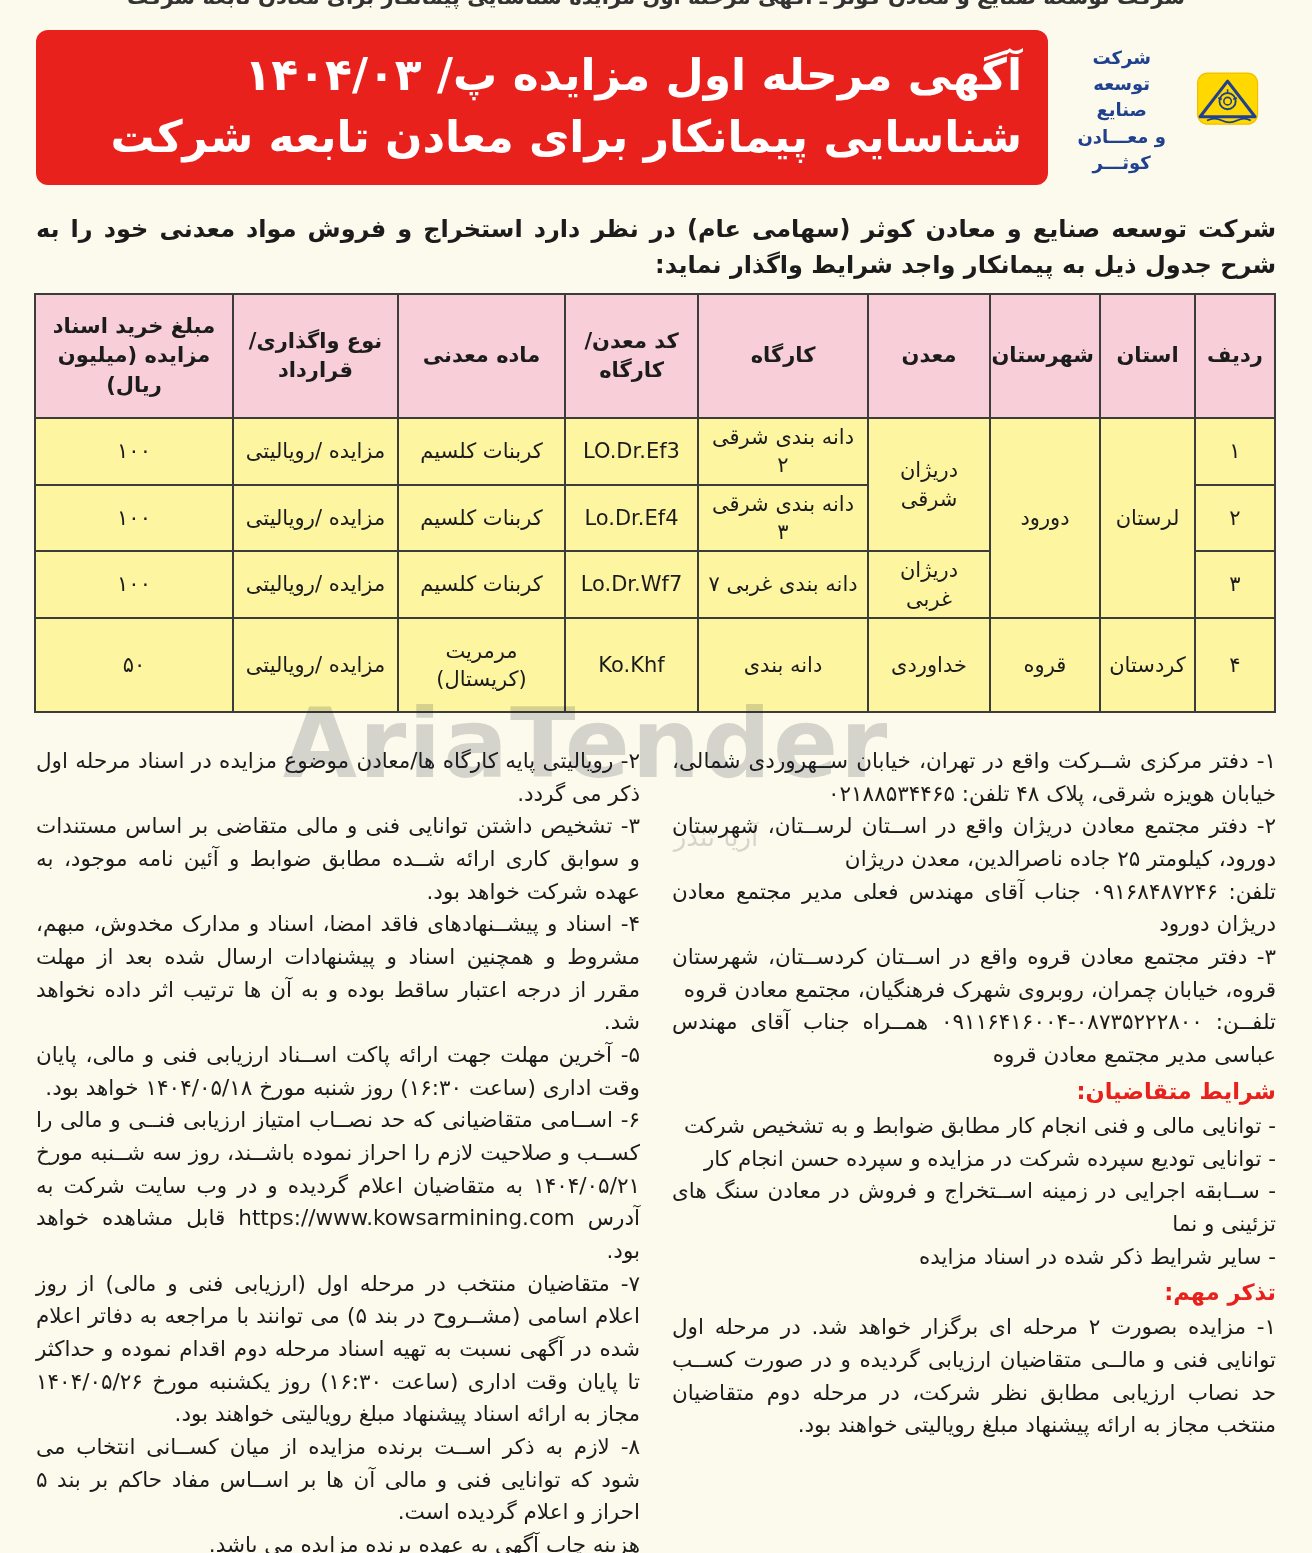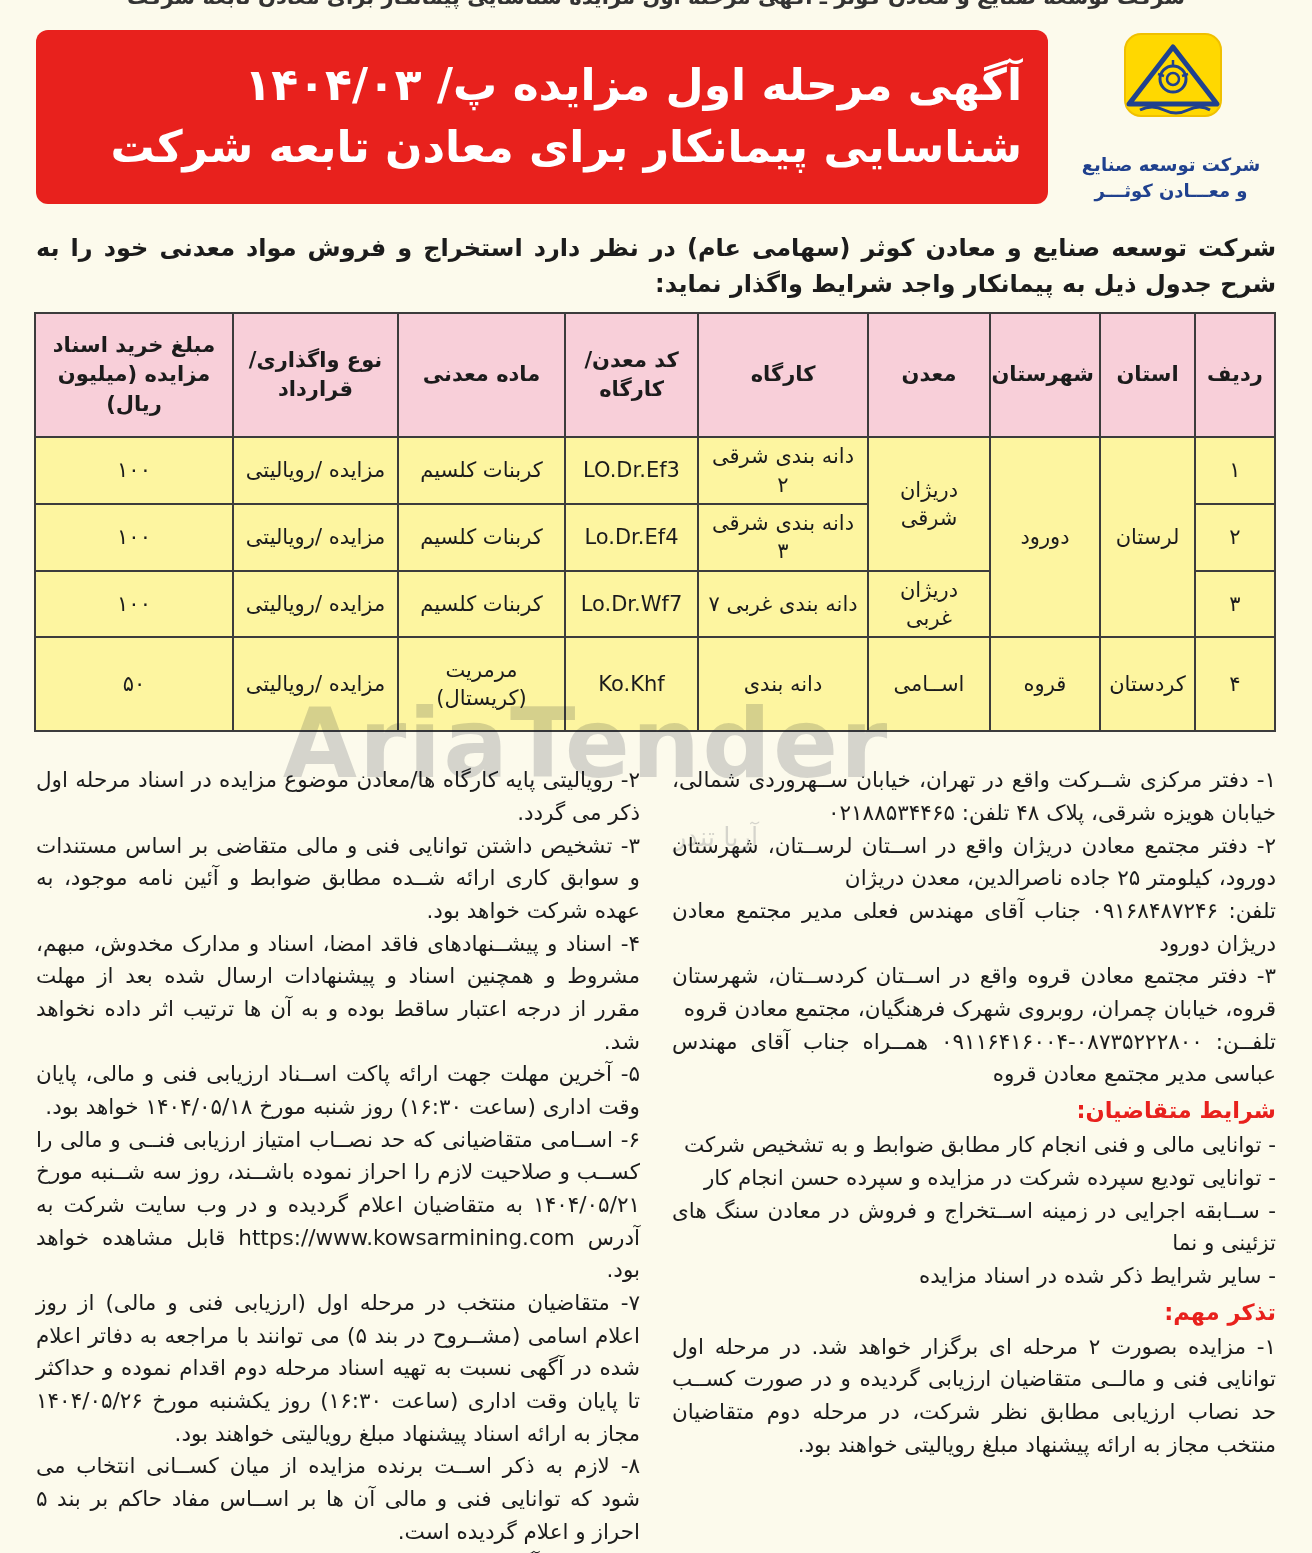--- a/index.html
+++ b/index.html
@@ -9,21 +9,21 @@
     background:var(--page-bg,#fcfaec); color:var(--ink,#1c1c1c);
     font-family:"DejaVu Sans", sans-serif; direction:rtl; overflow:hidden;
   }
   
   .top-strip { height:18px; overflow:hidden; }
   .top-strip span { display:block; margin-top:-15px; font-size:21px; font-weight:bold;
     text-align:center; color:#333; white-space:nowrap; }
 
   
   .header-row { display:flex; align-items:stretch; gap:18px; margin:12px 36px 0 36px; }
-  .logo { width:210px; display:flex; flex-direction:column; align-items:center; justify-content:flex-start; padding-top:2px; }
+  .logo { width:210px; display:flex; flex-direction:row; align-items:center; justify-content:flex-start; padding-top:2px; }
   .logo-caption { margin-top:4px; text-align:center; color:var(--logo-blue,#20418e);
     font-weight:bold; font-size:18px; line-height:1.45; }
   .logo-caption span { display:block; }
   .banner { flex:1; background:var(--banner-red,#e8211d); border-radius:12px;
     color:#fff; padding:14px 26px 16px 20px; display:flex; flex-direction:column; justify-content:center; }
   .banner-l1, .banner-l2 { font-size:44px; font-weight:bold; line-height:1.42; text-align:right; }
 
   
   .intro { margin:26px 36px 10px 36px; font-size:24px; font-weight:bold;
     line-height:1.5; text-align:justify; }
@@ -139,21 +139,21 @@
         <td>دانه بندی غربی ۷</td>
         <td><span class="code">Lo.Dr.Wf7</span></td>
         <td>کربنات کلسیم</td>
         <td>مزایده /رویالیتی</td>
         <td>۱۰۰</td>
       </tr>
       <tr class="tall">
         <td>۴</td>
         <td>کردستان</td>
         <td>قروه</td>
-        <td>اســامی</td>
+        <td>خداوردی</td>
         <td>دانه بندی</td>
         <td><span class="code">Ko.Khf</span></td>
         <td>مرمریت (کریستال)</td>
         <td>مزایده /رویالیتی</td>
         <td>۵۰</td>
       </tr>
     </tbody>
   </table>
 
   <div class="body-cols">

